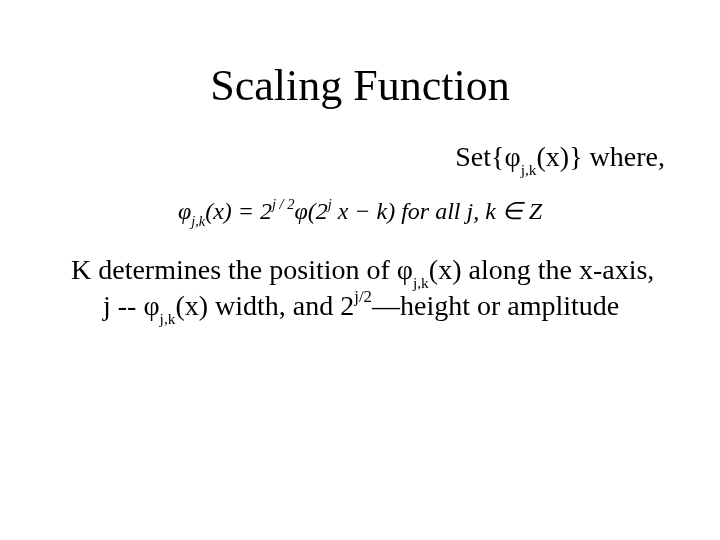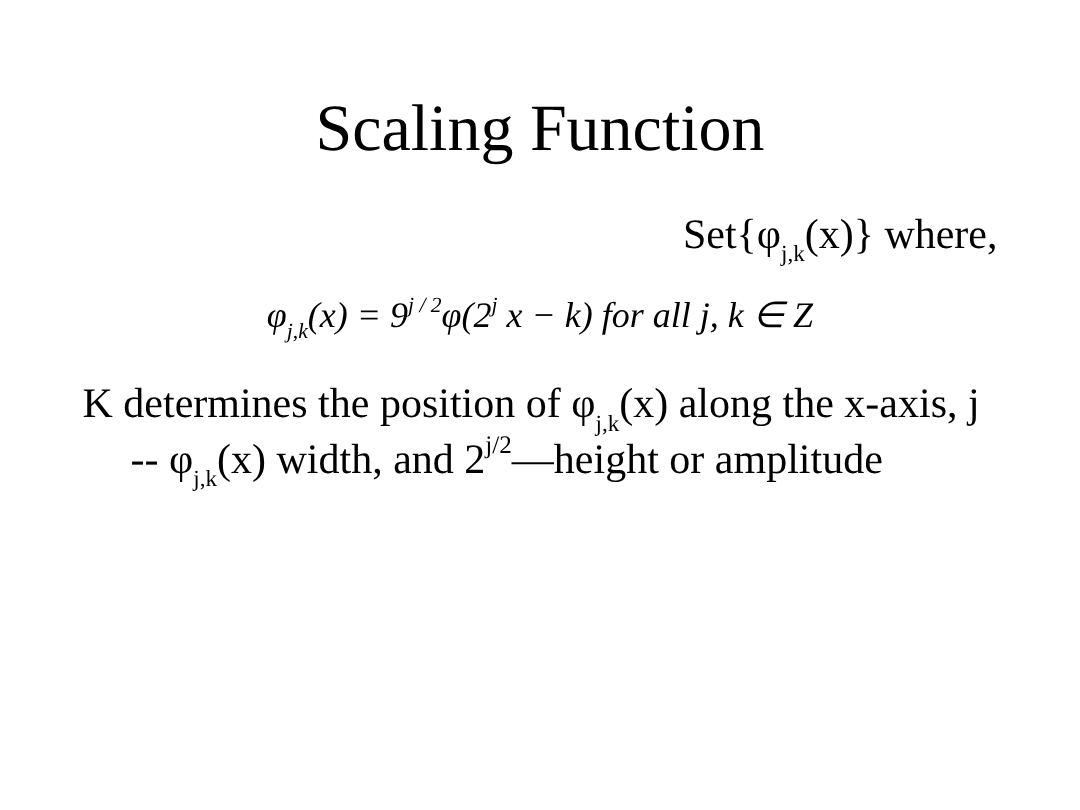--- a/index.html
+++ b/index.html
@@ -40,20 +40,21 @@
   .formula {
     display: inline-block;
     font-style: italic;
     font-size: 24px;
     white-space: nowrap;
   }
   .para {
     margin-bottom: 4px;
     padding-left: 32px;
     text-indent: -32px;
+    margin-left: 16px;
   }
   .sub {
     font-size: 0.55em;
     vertical-align: sub;
     position: relative;
     top: 0.15em;
   }
   .sup {
     font-size: 0.6em;
     vertical-align: super;
@@ -85,21 +86,21 @@
   <div class="title">Scaling Function</div>
 
   <div class="body-text">
 
     <div class="set-line">
       <span>Set{</span><span class="phi">φ</span><span class="sub">j,k</span><span>(x)} where,</span>
     </div>
 
     <div class="formula-wrap">
       <span class="formula">
-        <span class="phi">φ</span><span class="fsub">j,k</span><span>(x) = 9</span><span class="fsup">j / 2</span><span class="phi">φ</span><span>(2</span><span class="fsup">j</span><span> x − k)  for all j, k ∈ Z</span>
+        <span class="phi">φ</span><span class="fsub">j,k</span><span>(x) = 2</span><span class="fsup">j / 2</span><span class="phi">φ</span><span>(2</span><span class="fsup">j</span><span> x − k)  for all j, k ∈ Z</span>
       </span>
     </div>
 
     <div class="para">
       <span>K determines the position of </span><span class="phi">φ</span><span class="sub">j,k</span><span>(x)  along the x-axis, j -- </span><span class="phi">φ</span><span class="sub">j,k</span><span>(x) width, and 2</span><span class="sup">j/2</span><span>—height or amplitude</span>
     </div>
 
 
   </div>
 </div>

